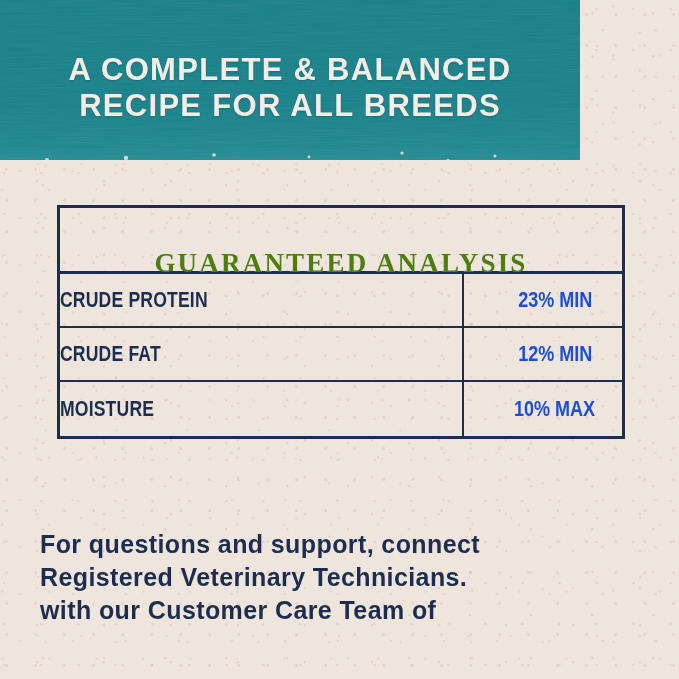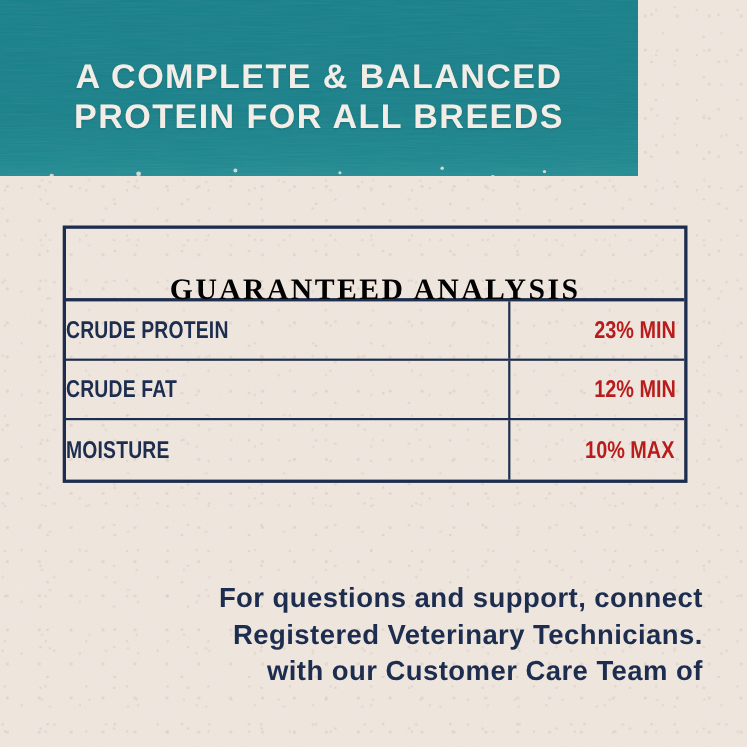--- a/index.html
+++ b/index.html
@@ -82,21 +82,21 @@
   }
   .ga-head {
     height: 66px;
     display: flex;
     align-items: center;
     justify-content: center;
     border-bottom: 3px solid #1C2D4F;
     box-sizing: border-box;
   }
   .ga-head-text {
-    color: #000000;
+    color: #4d7c0f;
     font-family: "Liberation Serif", serif;
     font-weight: bold;
     font-size: 27px;
     letter-spacing: 2.2px;
     margin-top: 47px;
   }
   .ga-row {
     display: flex;
     height: 54px;
     border-bottom: 2px solid #1C2D4F;
@@ -114,36 +114,36 @@
     font-weight: bold;
     font-size: 22px;
     letter-spacing: 0.2px;
     transform-origin: left center;
   }
   .ga-label span { display: inline-block; transform: scaleX(0.80); transform-origin: left center; }
   .ga-value {
     flex: 1 1 auto;
     display: flex;
     align-items: center;
-    justify-content: flex-end;
-    color: #b91c1c;
+    justify-content: center;
+    color: #1d4ed8;
     font-family: "Liberation Sans Narrow", "Liberation Sans", sans-serif;
     font-weight: bold;
     font-size: 22px;
     padding-left: 24px;
   }
   .ga-value span { display: inline-block; transform: scaleX(0.82); }
 
   
   .footer-note {
     position: absolute;
     left: 40px;
     right: 40px;
     top: 528px;
-    text-align: right;
+    text-align: left;
     color: #1C2D4F;
     font-family: "Liberation Sans", sans-serif;
     font-weight: bold;
     font-size: 25px;
     line-height: 33px;
     letter-spacing: 0.4px;
   }
   .footer-note .ln { display: block; white-space: nowrap; }
 </style>
 </head>
@@ -212,21 +212,21 @@
         <circle cx="64" cy="174" r="1.2" fill="#EFE6DE"></circle>
         <circle cx="196" cy="171" r="1.3" fill="#EFE6DE"></circle>
         <circle cx="330" cy="173" r="1.2" fill="#EFE6DE"></circle>
         <circle cx="466" cy="170" r="1.3" fill="#EFE6DE"></circle>
         <circle cx="608" cy="172" r="1.2" fill="#EFE6DE"></circle>
       </g>
     </svg>
 
     <div class="banner-title">
       <span class="ln">A COMPLETE &amp; BALANCED</span>
-      <span class="ln">PROTEIN FOR ALL BREEDS</span>
+      <span class="ln">RECIPE FOR ALL BREEDS</span>
     </div>
   </div>
 
   <div class="ga-table">
     <div class="ga-head">
       <div class="ga-head-text">GUARANTEED ANALYSIS</div>
     </div>
 
     <div class="ga-row">
       <div class="ga-label">

